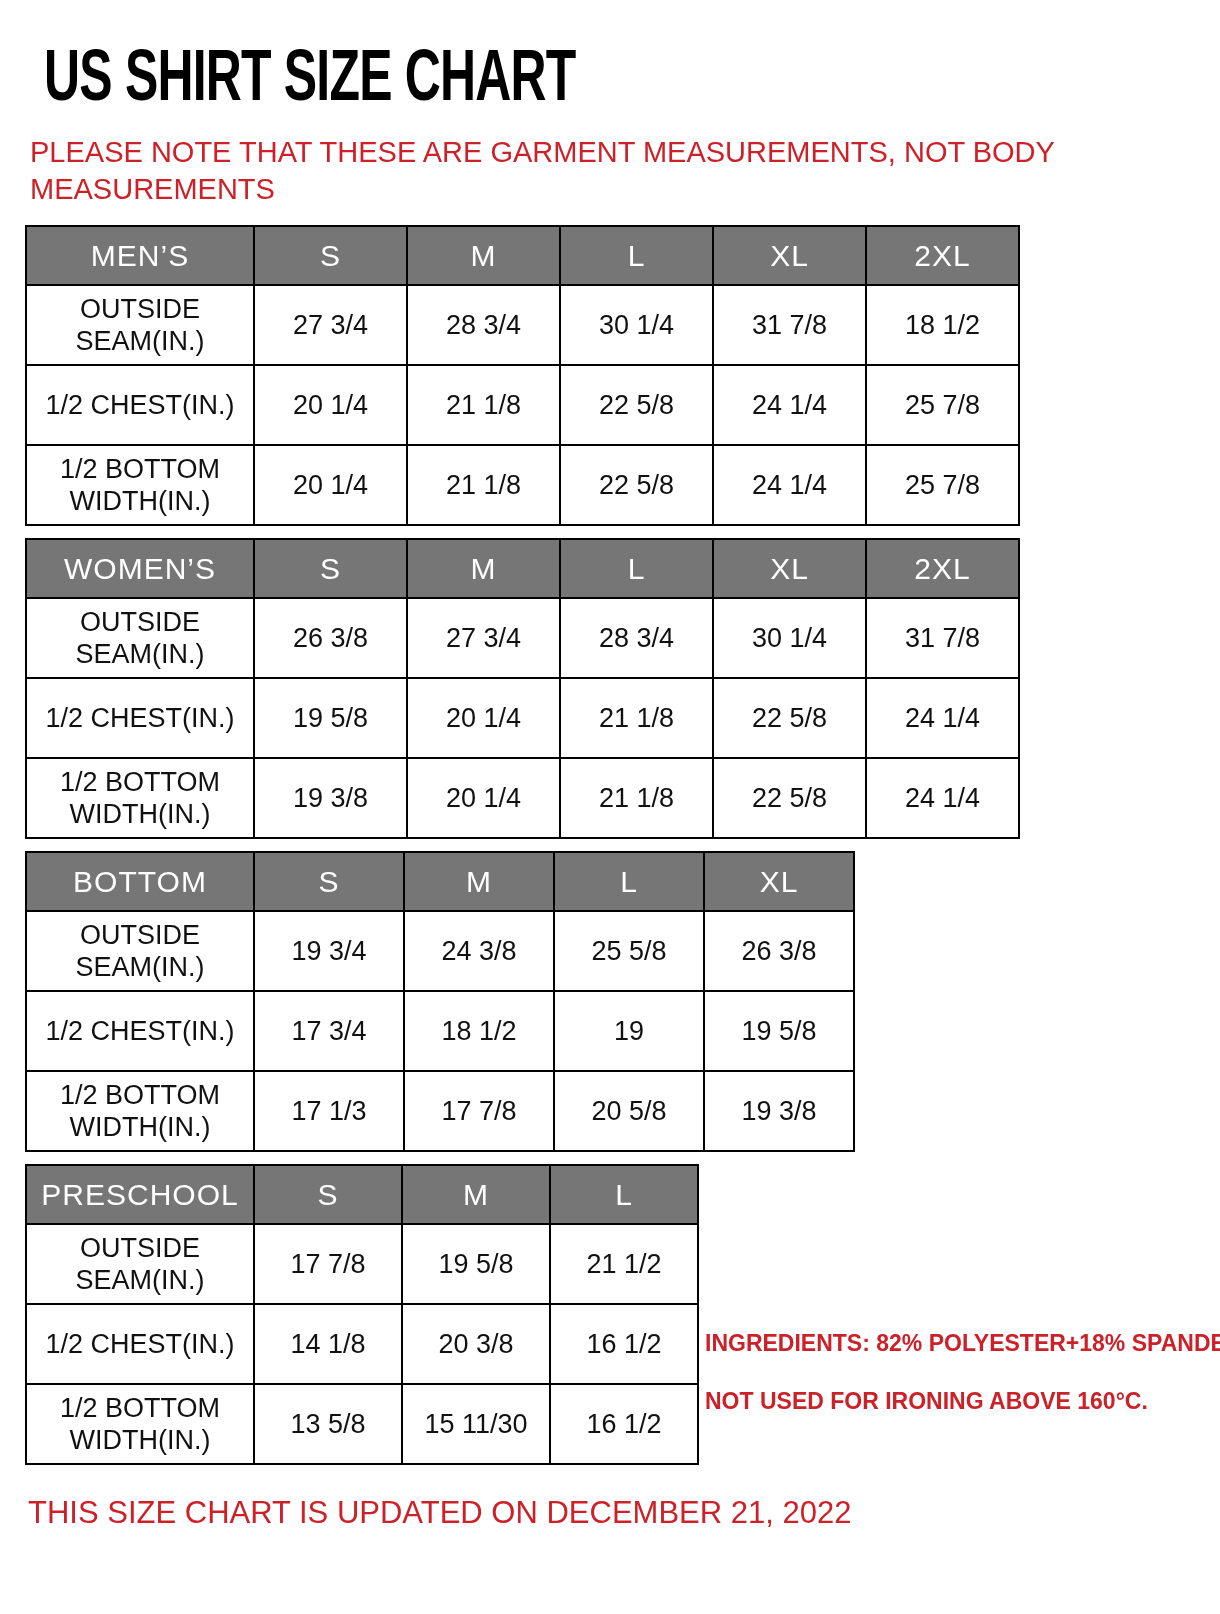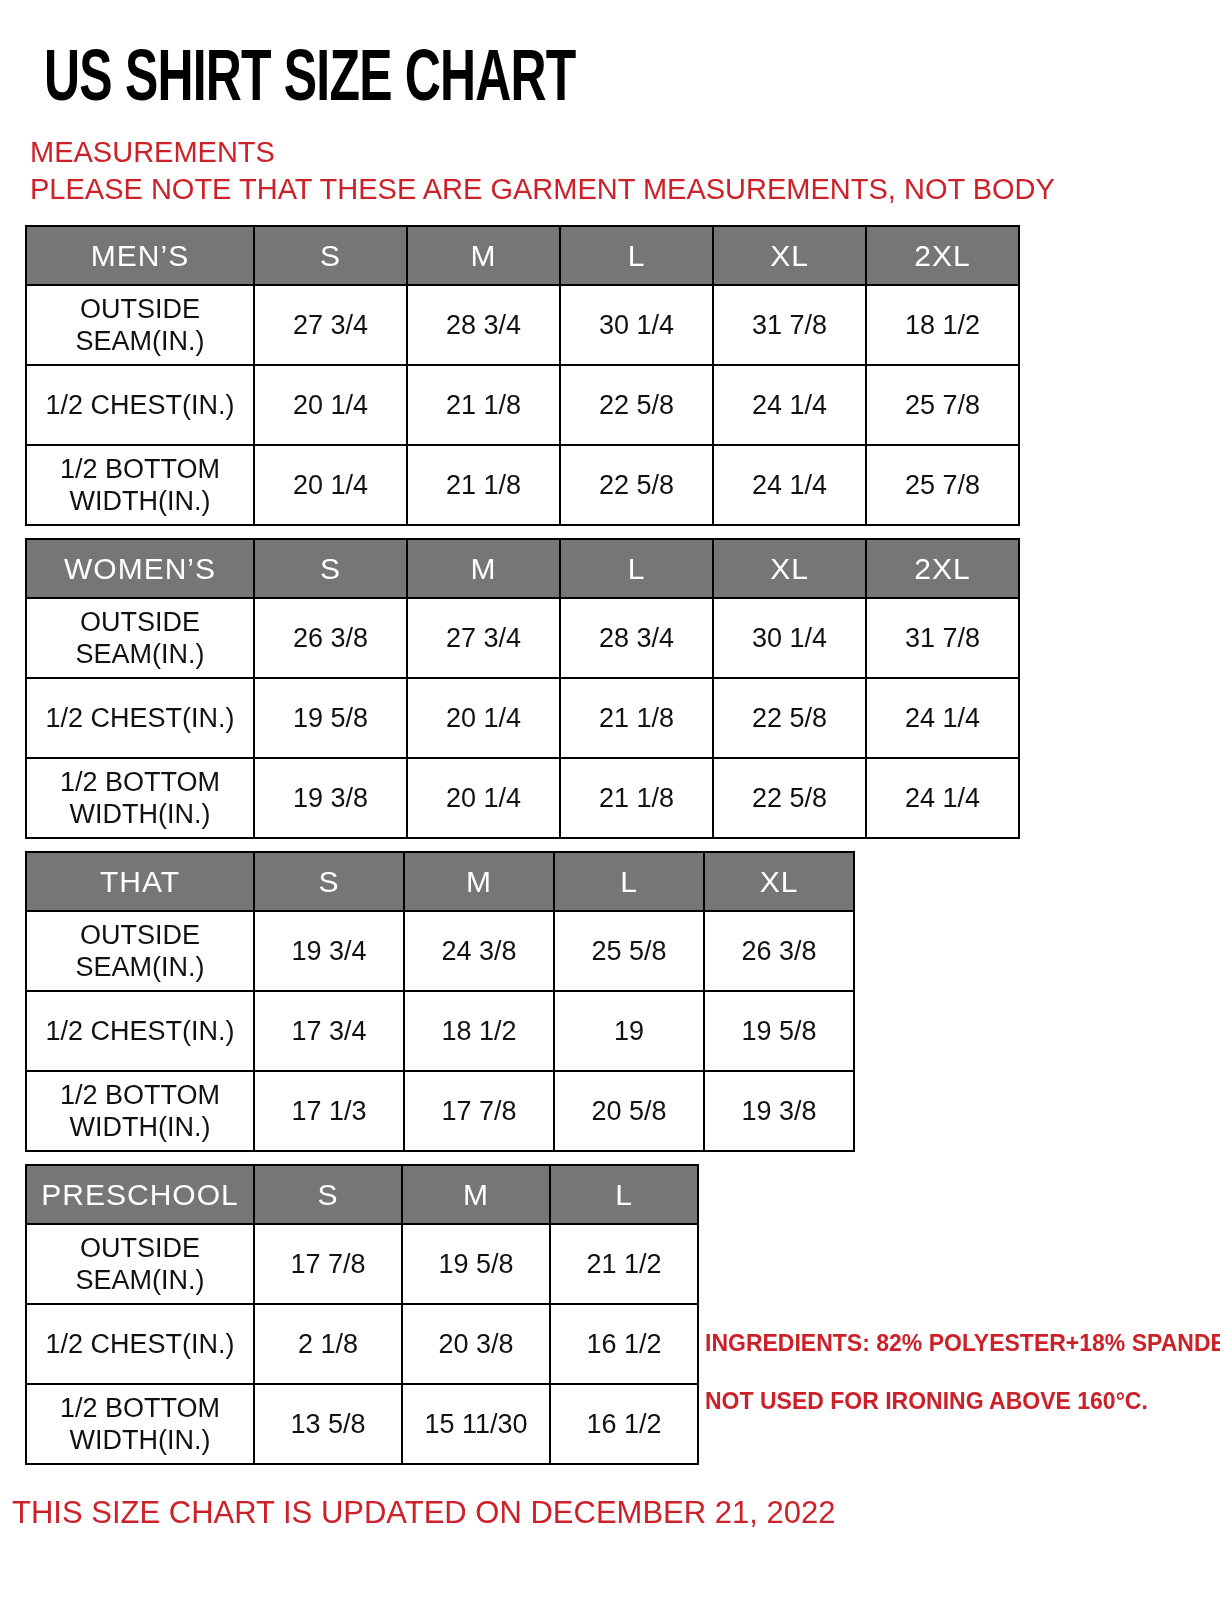--- a/index.html
+++ b/index.html
@@ -70,36 +70,36 @@
     left:680px;
     top:166px;
     width:530px;
     color:var(--red);
     font-weight:700;
     font-size:23px;
     white-space:nowrap;
   }
   .ingredients .ing-line2{margin-top:31px;}
   .footer{
-    margin:30px 0 0 12px;
+    margin:30px 0 0 28px;
     color:var(--red);
     font-size:31px;
     white-space:nowrap;
   }
 </style>
 </head>
 <body>
 
 <div class="page">
 
   <div class="title">US SHIRT SIZE CHART</div>
 
   <div class="note">
+    <div>PLEASE NOTE THAT THESE ARE GARMENT MEASUREMENTS, NOT BODY</div>
     <div>MEASUREMENTS</div>
-    <div>PLEASE NOTE THAT THESE ARE GARMENT MEASUREMENTS, NOT BODY</div>
   </div>
 
   <div class="tables">
 
     <div class="tbl-wrap first">
       <table class="size-table cols6">
         <colgroup>
             <col class="c-label">
             <col class="c-data">
             <col class="c-data">
@@ -199,21 +199,21 @@
       <table class="size-table cols5">
         <colgroup>
             <col class="c-label">
             <col class="c-data">
             <col class="c-data">
             <col class="c-data">
             <col class="c-data">
           </colgroup>
         <thead>
           <tr>
-            <th>THAT</th>
+            <th>BOTTOM</th>
             <th>S</th>
             <th>M</th>
             <th>L</th>
             <th>XL</th>
           </tr>
         </thead>
         <tbody>
           <tr>
             <td>OUTSIDE SEAM(IN.)</td>
             <td>19 3/4</td>
@@ -257,21 +257,21 @@
         </thead>
         <tbody>
           <tr>
             <td>OUTSIDE SEAM(IN.)</td>
             <td>17 7/8</td>
             <td>19 5/8</td>
             <td>21 1/2</td>
           </tr>
           <tr>
             <td>1/2 CHEST(IN.)</td>
-            <td>2 1/8</td>
+            <td>14 1/8</td>
             <td>20 3/8</td>
             <td>16 1/2</td>
           </tr>
           <tr>
             <td>1/2 BOTTOM WIDTH(IN.)</td>
             <td>13 5/8</td>
             <td>15 11/30</td>
             <td>16 1/2</td>
           </tr>
         </tbody>

